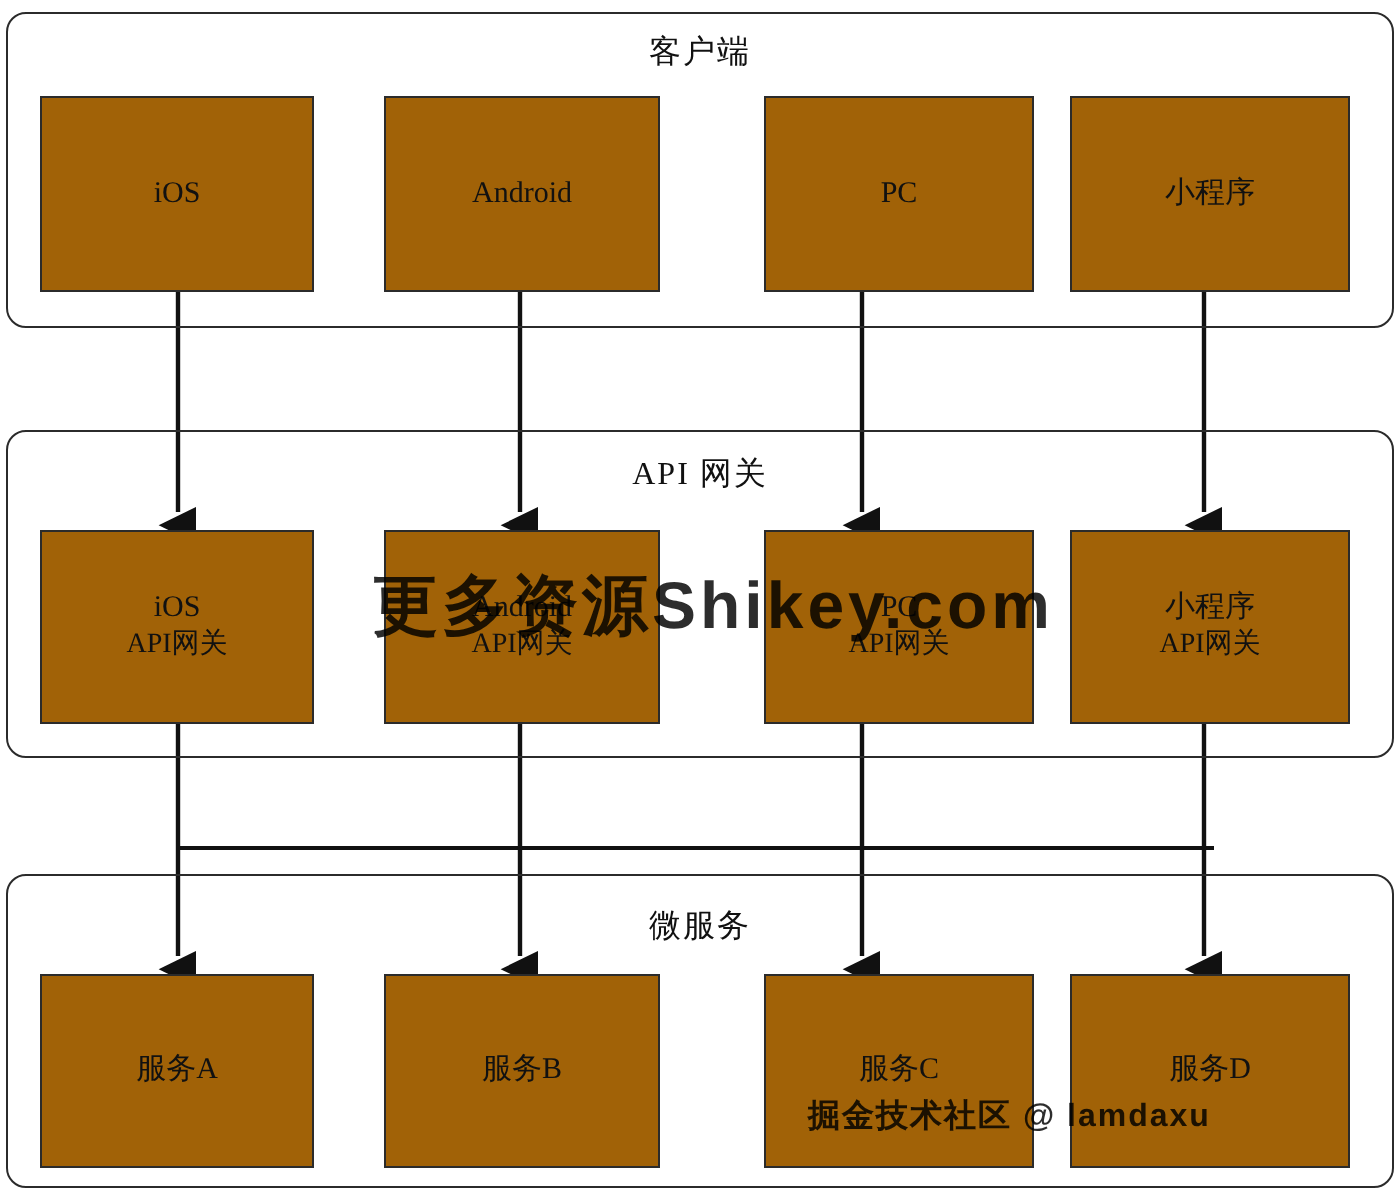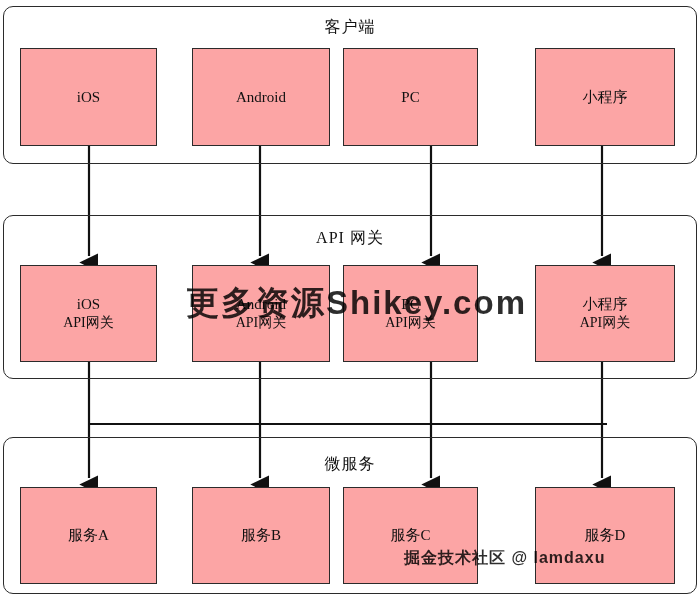--- a/index.html
+++ b/index.html
@@ -48,37 +48,37 @@
   }
   #group-client  .group-title { top: 12px; }
   #group-gateway .group-title { top: 14px; }
   #group-service .group-title { top: 18px; }
 
   
   .node {
     position: absolute;
     box-sizing: border-box;
     border: 1.6px solid #2b2b2b;
-    background: #fca5a5;
+    background: #a16207;
     display: flex;
     flex-direction: column;
     align-items: center;
     justify-content: center;
     text-align: center;
     font-size: 15px;
     line-height: 1.35;
     color: #111111;
     white-space: nowrap;
   }
   .node .line2 { font-size: 14px; }
 
   
   .col1 { left: 20px;  width: 137px; }
   .col2 { left: 192px; width: 138px; }
-  .col3 { left: 343px; width: 135px; }
+  .col3 { left: 382px; width: 135px; }
   .col4 { left: 535px; width: 140px; }
 
   .row-client  { top: 48px;  height: 98px; }
   .row-gateway { top: 265px; height: 97px; }
   .row-service { top: 487px; height: 97px; }
 
   
   #wires {
     position: absolute;
     left: 0;

